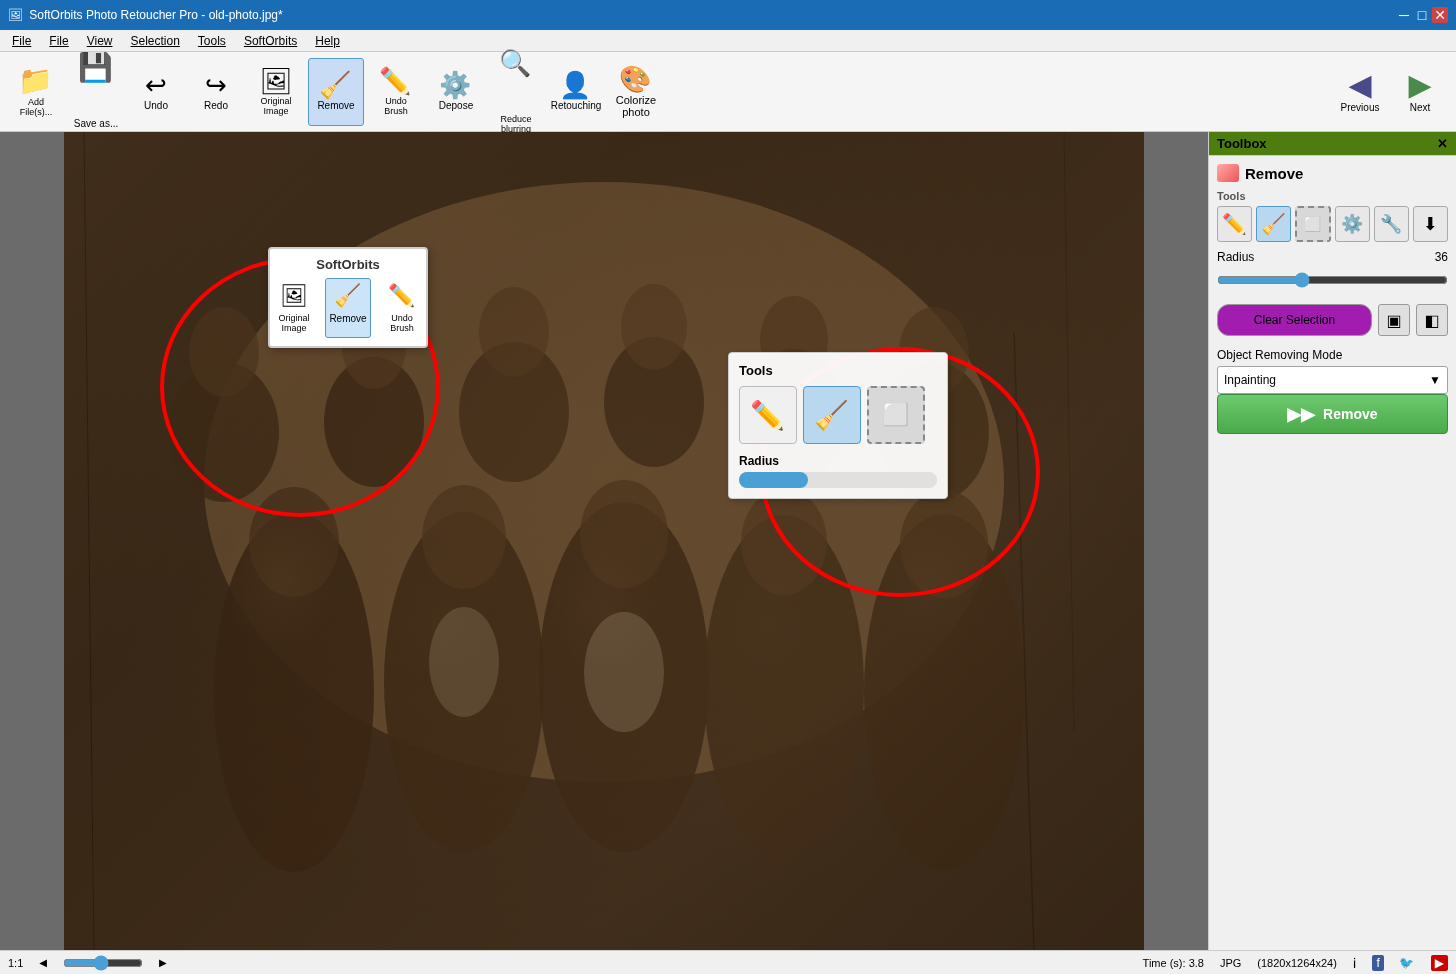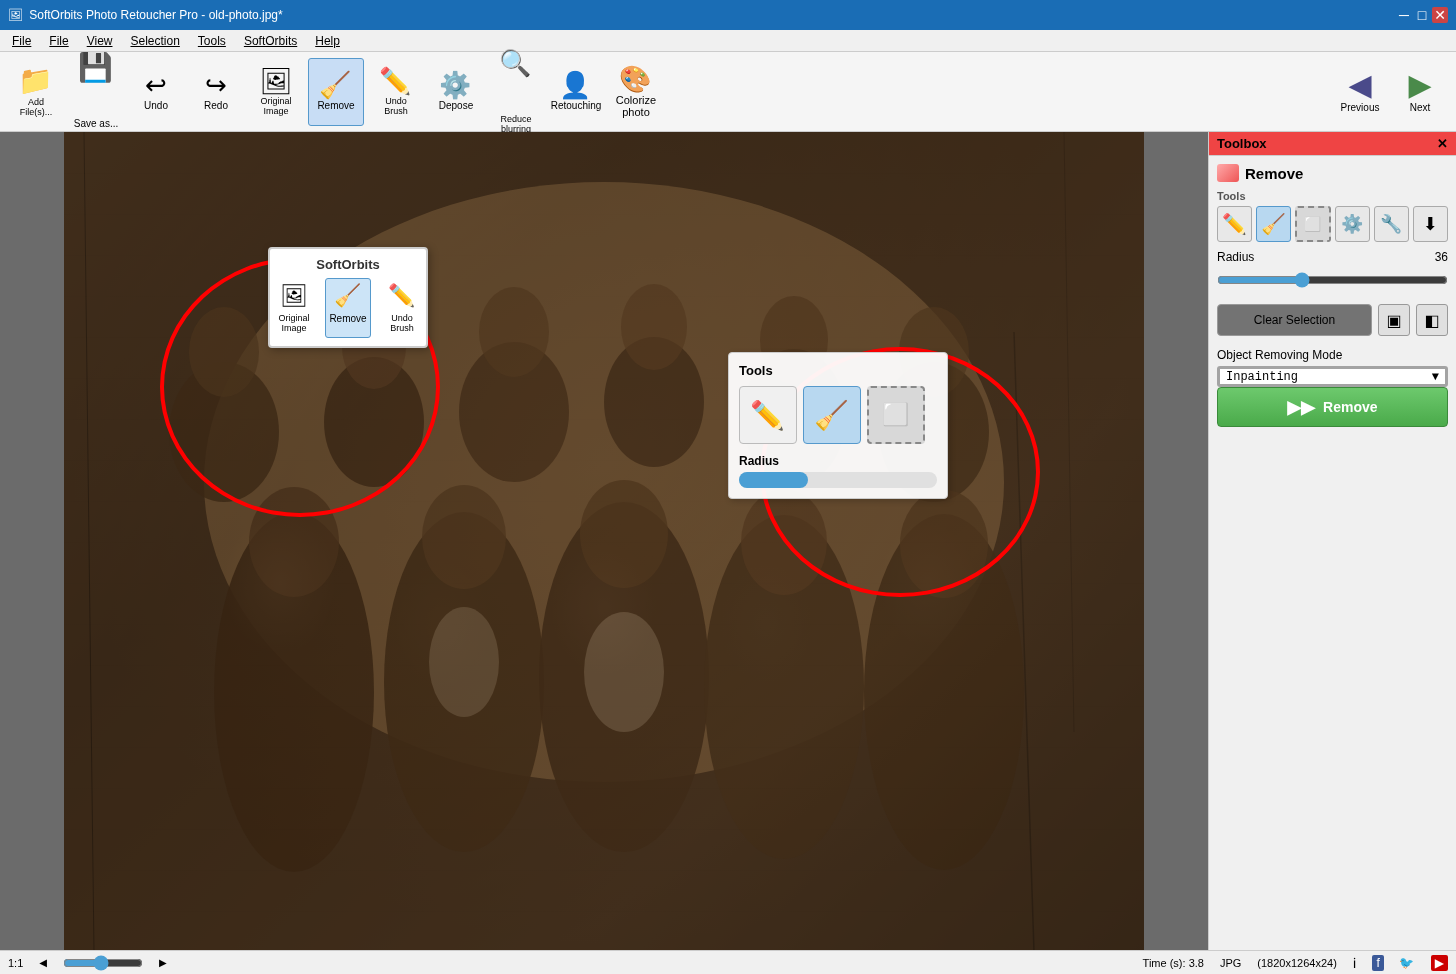--- a/index.html
+++ b/index.html
@@ -174,21 +174,21 @@
     #toolbox {
       width: 248px;
       background: #f0f0f0;
       border-left: 1px solid #ccc;
       display: flex;
       flex-direction: column;
       overflow: hidden;
     }
 
     #toolbox-header {
-      background: #ef4444;
+      background: #4d7c0f;
       border-bottom: 1px solid #ccc;
       padding: 4px 8px;
       display: flex;
       align-items: center;
       justify-content: space-between;
       font-weight: bold;
       font-size: 13px;
     }
 
     #toolbox-content {
@@ -241,23 +241,23 @@
     
     .clear-sel-row {
       display: flex;
       align-items: center;
       gap: 6px;
       margin-bottom: 12px;
     }
     .clear-sel-btn {
       flex: 1;
       height: 32px;
-      background: #737373;
+      background: #a21caf;
       border: 1px solid #999;
-      border-radius: 4px;
+      border-radius: 12px;
       font-size: 12px;
       cursor: pointer;
       display: flex;
       align-items: center;
       justify-content: center;
     }
     .sel-icon-btn {
       width: 32px; height: 32px;
       border: 1px solid #999;
       border-radius: 3px;
@@ -265,28 +265,28 @@
       display: flex; align-items: center; justify-content: center;
       cursor: pointer;
       font-size: 16px;
     }
 
     
     .mode-section { margin-bottom: 0; }
     .mode-label { font-size: 12px; margin-bottom: 4px; }
     .mode-dropdown {
       width: 100%;
-      height: 21px;
-      border: 3px solid #a3a3a3;
+      height: 28px;
+      border: 1px solid #a3a3a3;
       border-radius: 3px;
       background: white;
       padding: 2px 6px;
       font-size: 12px;
       cursor: pointer;
-      display: flex; align-items: center; justify-content: space-between; font-family: Liberation Mono, monospace;
+      display: flex; align-items: center; justify-content: space-between;
     }
 
     
     .remove-btn {
       width: 100%;
       height: 40px;
       background: linear-gradient(to bottom, #6dc96d, #4aaa4a);
       border: 1px solid #3a8a3a;
       border-radius: 4px;
       color: white;

